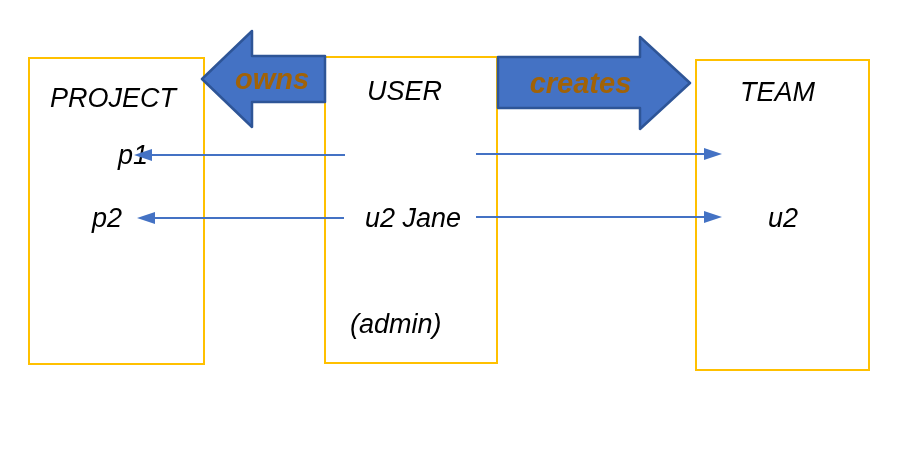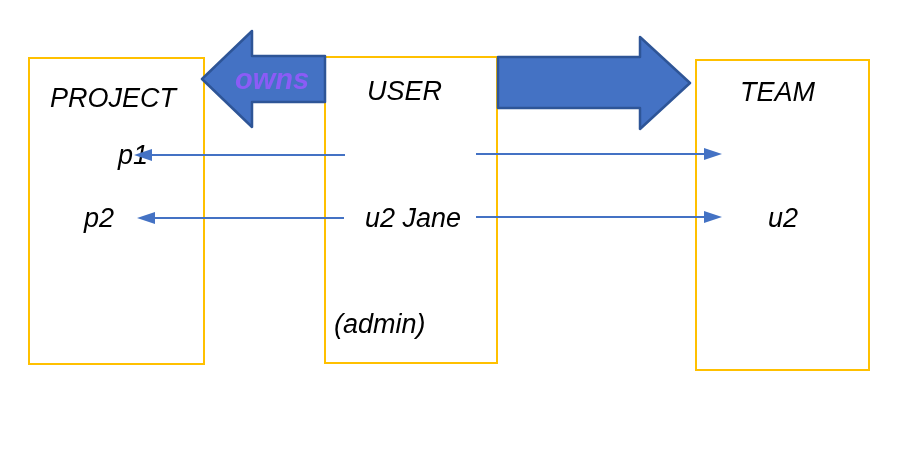--- a/index.html
+++ b/index.html
@@ -31,25 +31,25 @@
     color: #000000;
     font-size: 27px;
     line-height: 32px;
     white-space: nowrap;
   }
   .lbl-project-title { left: 50px;  top: 82px; }
   .lbl-user-title    { left: 367px; top: 75px; }
   .lbl-team-title    { left: 740px; top: 76px; }
 
   .lbl-p1      { left: 84px;  top: 139px; margin-left: 34px; }
-  .lbl-p2      { left: 84px;  top: 202px; }
+  .lbl-p2      { left: 92px;  top: 202px; }
   .lbl-u1john  { left: 357px; top: 138px; }
   .lbl-u2jane  { left: 357px; top: 202px; margin-left: 8px; }
   .lbl-u3bob   { left: 355px; top: 273px; }
-  .lbl-admin   { left: 334px; top: 308px; }
+  .lbl-admin   { left: 350px; top: 308px; }
   .lbl-team1   { left: 733px; top: 138px; }
   .lbl-team2   { left: 768px; top: 202px; text-align: center; }
 
   .arrow-layer {
     position: absolute;
     left: 0; top: 0;
     width: 908px;
     height: 462px;
     pointer-events: none;
   }
@@ -62,21 +62,21 @@
   .connector {
     stroke: #4472C4;
     stroke-width: 2.2px;
   }
   .connector-head {
     fill: #4472C4;
     stroke: none;
   }
   .arrow-label {
     position: absolute;
-    color: #8b5cf6;
+    color: #a16207;
     font-size: 29px;
     line-height: 32px;
     font-weight: 600;
     text-align: center;
     white-space: nowrap;
   }
   .lbl-owns    { left: 207px; top: 63px; width: 130px; }
   .lbl-creates { left: 514px; top: 67px; width: 133px; }
 </style>
 </head>
@@ -113,14 +113,15 @@
     <polygon class="connector-head" points="137,218 155,212 155,224"></polygon>
 
     <line class="connector" x1="476" y1="154" x2="706" y2="154"></line>
     <polygon class="connector-head" points="722,154 704,148 704,160"></polygon>
 
     <line class="connector" x1="476" y1="217" x2="706" y2="217"></line>
     <polygon class="connector-head" points="722,217 704,211 704,223"></polygon>
   </svg>
 
   <span class="arrow-label lbl-owns">owns</span>
+  <span class="arrow-label lbl-creates">creates</span>
 
 </div>
 
 </body></html>

